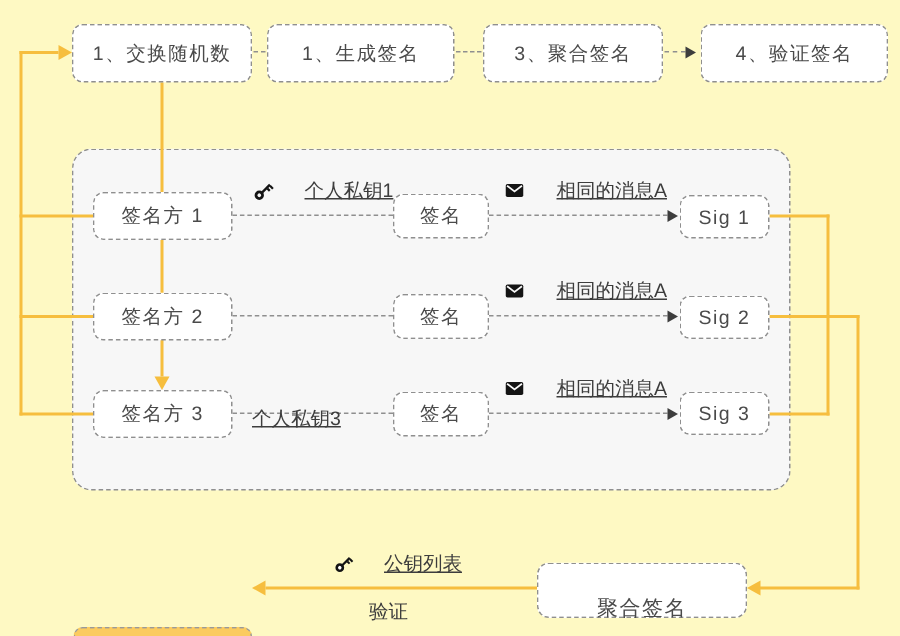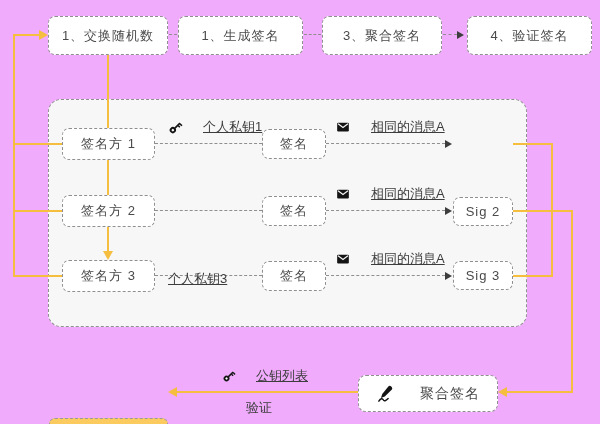--- a/index.html
+++ b/index.html
@@ -1,16 +1,16 @@
 <!DOCTYPE html>
 <html><head>
 <meta charset="utf-8">
 <style>
   html,body{margin:0;padding:0;background:#ffffff;}
-  #canvas{position:relative;width:600px;height:424px;background:#f0abfc;overflow:hidden;
+  #canvas{position:relative;width:600px;height:424px;background:#fef9c3;overflow:hidden;
           font-family:"Liberation Sans","DejaVu Sans",sans-serif;color:#4a4a4a;}
   .abs{position:absolute;box-sizing:border-box;}
   
   .node{background:#ffffff;border:1.5px dashed #8f8f8f;border-radius:7px;
         display:flex;align-items:center;justify-content:center;
         font-size:13px;color:#4a4a4a;z-index:3;letter-spacing:1px;}
   
   .panel{background:#f7f7f7;border:1.5px dashed #8f8f8f;border-radius:13px;z-index:0;}
   
   .yl{background:#f6be3e;z-index:1;}
@@ -24,21 +24,21 @@
   .tri-l-y{border-top:5px solid transparent;border-bottom:5px solid transparent;border-right:9px solid #f6be3e;}
   .tri-d-y{border-left:5px solid transparent;border-right:5px solid transparent;border-top:9px solid #f6be3e;}
   .tri-r-g{border-top:4px solid transparent;border-bottom:4px solid transparent;border-left:7px solid #3d3d3d;}
   
   .lbl{display:flex;align-items:center;gap:20px;font-size:13px;color:#3d3d3d;z-index:3;height:18px;white-space:nowrap;text-decoration:underline;}
   .lbl svg{display:block;}
   
   .verifier{background:#fbcb5f;border:1.5px dashed #9a9a9a;border-radius:6px;
             display:flex;align-items:center;justify-content:center;
             font-size:14px;color:#555;z-index:3;letter-spacing:2px;margin-top:44px;}
-  .agg{gap:24px;font-size:14px;border-radius:8px;}
+  .agg{gap:24px;font-size:14px;border-radius:8px;flex-direction:column;}
 </style>
 </head>
 <body>
 
 <div id="canvas">
 
   <div class="abs node" style="left:48px;top:16px;width:120px;height:39px;">
       <span>1、交换随机数</span>
     </div>
   <div class="abs node" style="left:178px;top:16px;width:125px;height:39px;">
@@ -97,20 +97,23 @@
     </div>
   <div class="abs dash" style="left:326px;top:143px;width:119px;"></div>
   <div class="abs tri tri-r-g" style="left:445px;top:139.5px;"></div>
   <div class="abs lbl" style="left:335px;top:118px;">
     <svg width="16" height="14" viewBox="0 0 24 24">
         <rect x="2" y="4.5" width="20" height="15" rx="2" fill="#141414"></rect>
         <path d="M3.5 6.5 12 13l8.5-6.5" stroke="#f7f7f7" stroke-width="2" fill="none"></path>
       </svg>
     <span>相同的消息A</span>
   </div>
+  <div class="abs node" style="left:453px;top:130px;width:60px;height:29px;">
+      <span>Sig 1</span>
+    </div>
 
   <div class="abs node" style="left:62px;top:195px;width:93px;height:32px;">
       <span>签名方 2</span>
     </div>
   <div class="abs dash" style="left:155px;top:210px;width:107px;"></div>
   <div class="abs node" style="left:262px;top:196px;width:64px;height:30px;">
       <span>签名</span>
     </div>
   <div class="abs dash" style="left:326px;top:210px;width:119px;"></div>
   <div class="abs tri tri-r-g" style="left:445px;top:206.5px;"></div>

